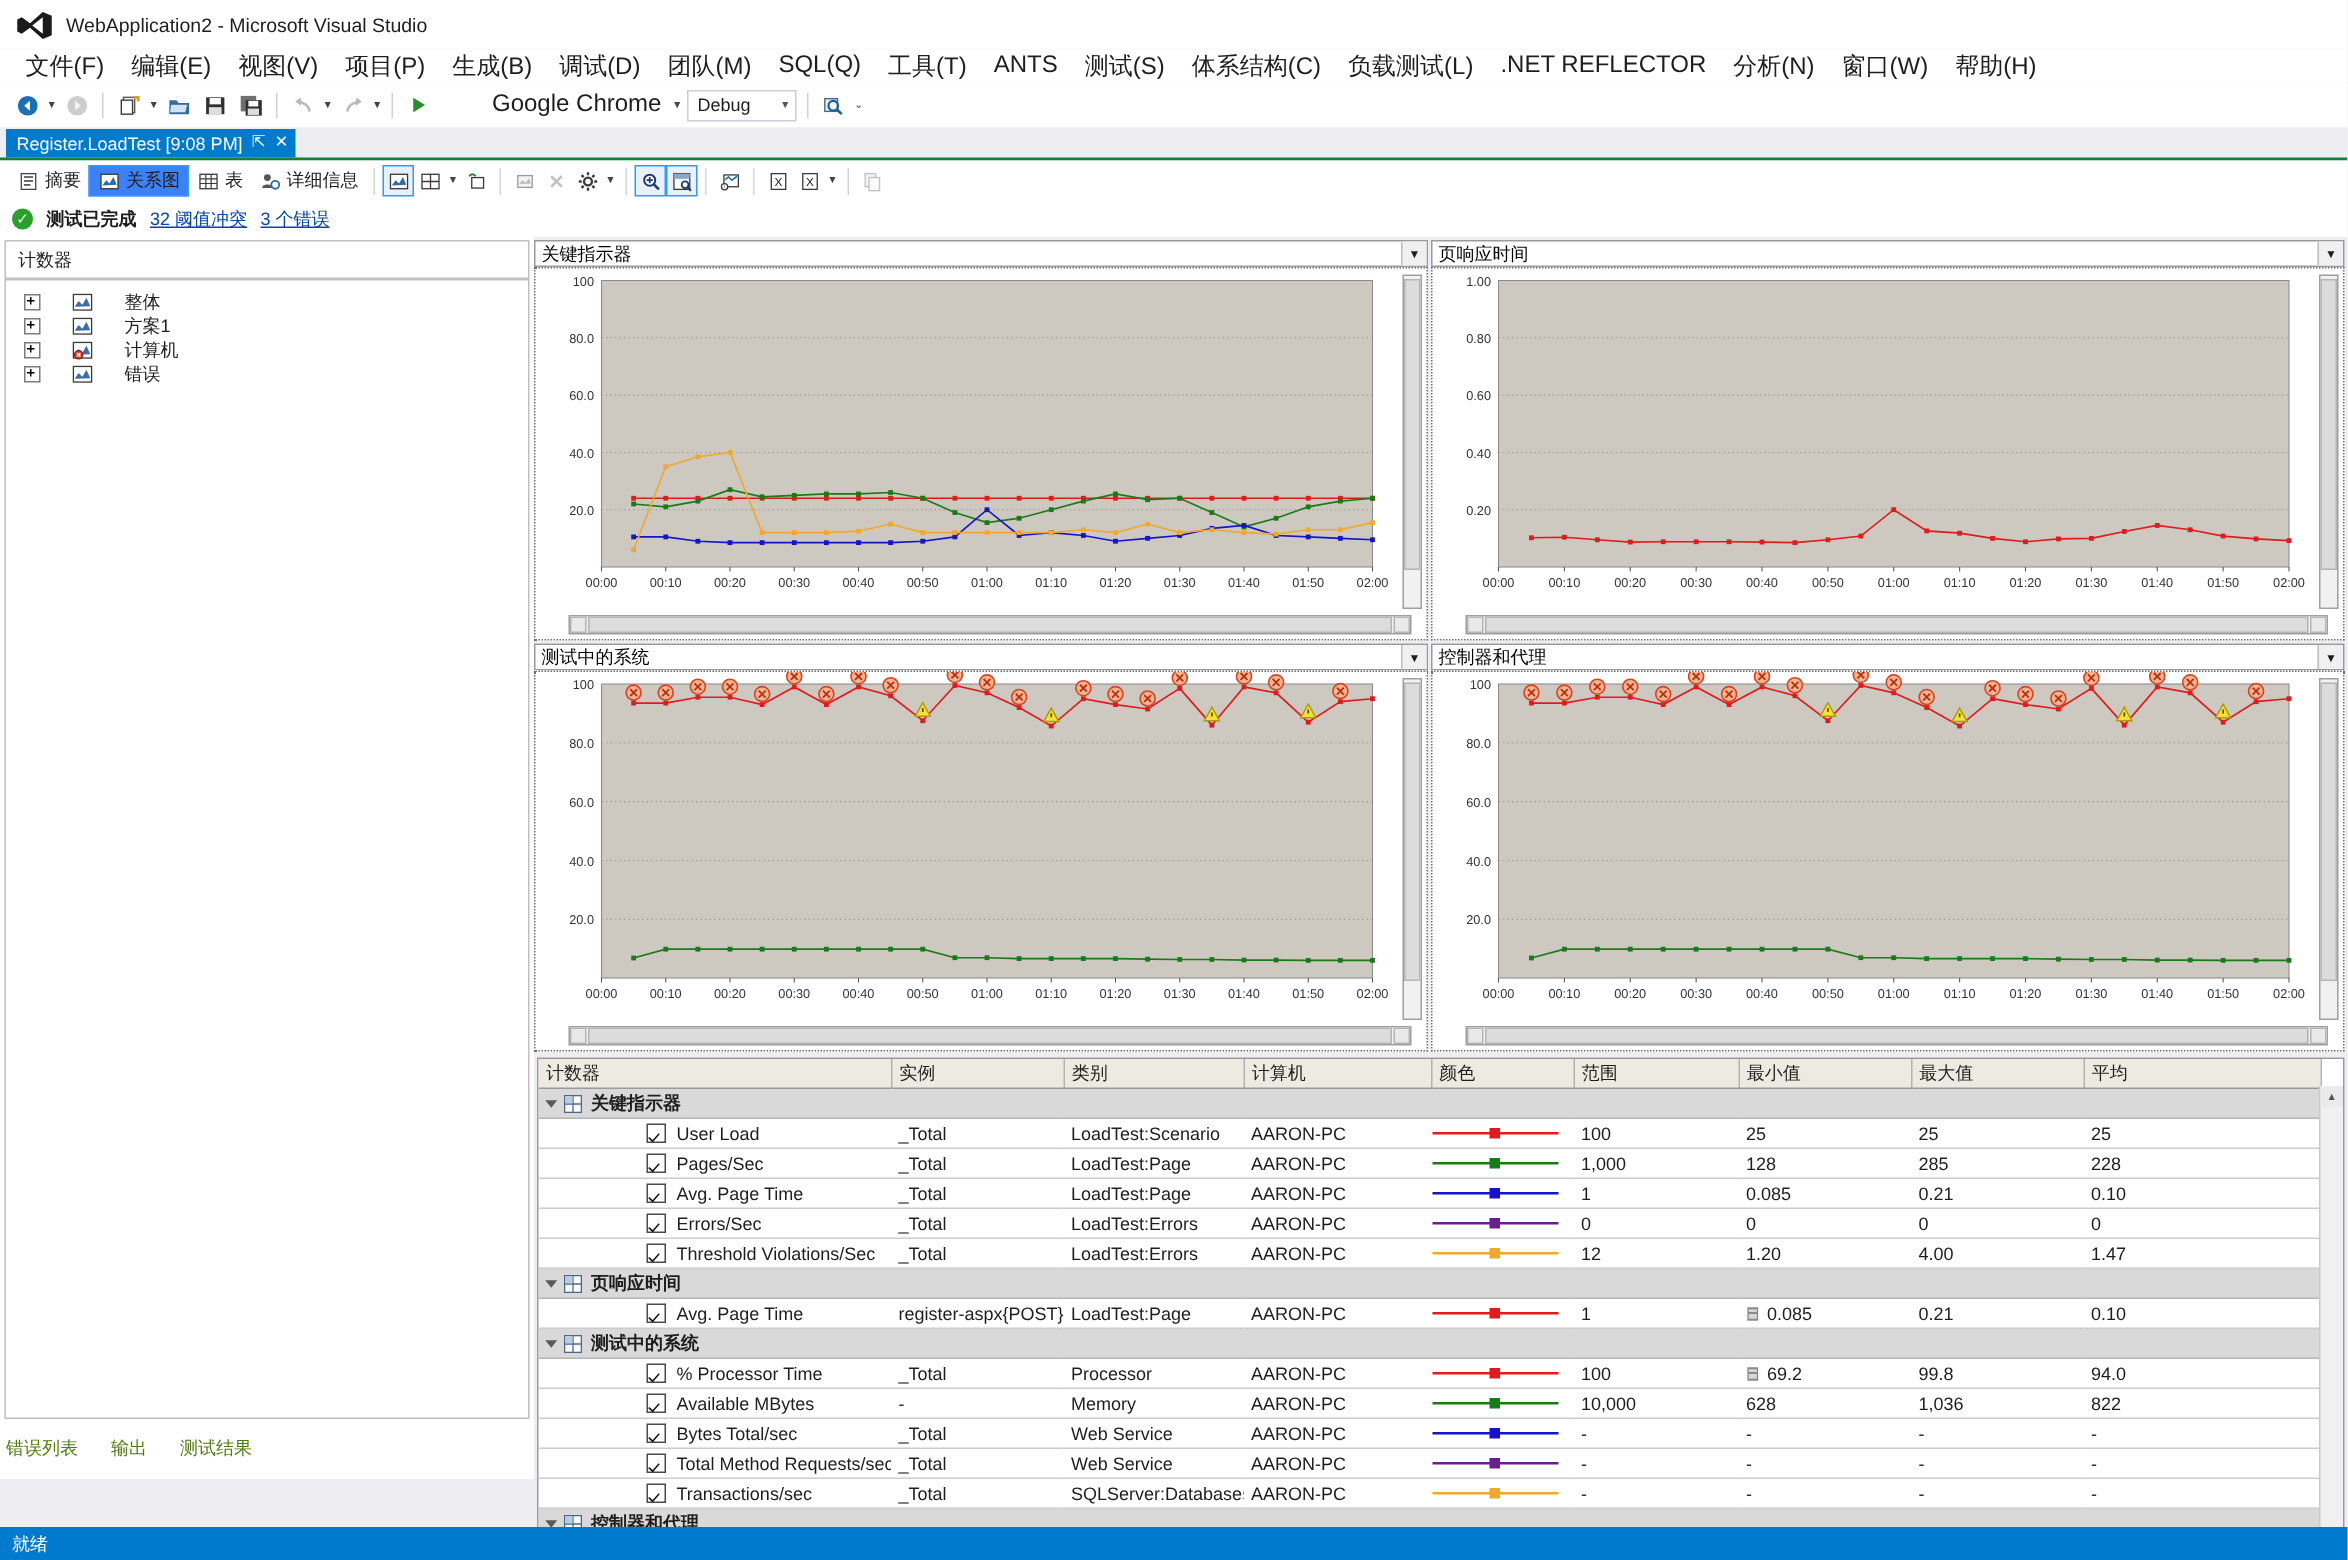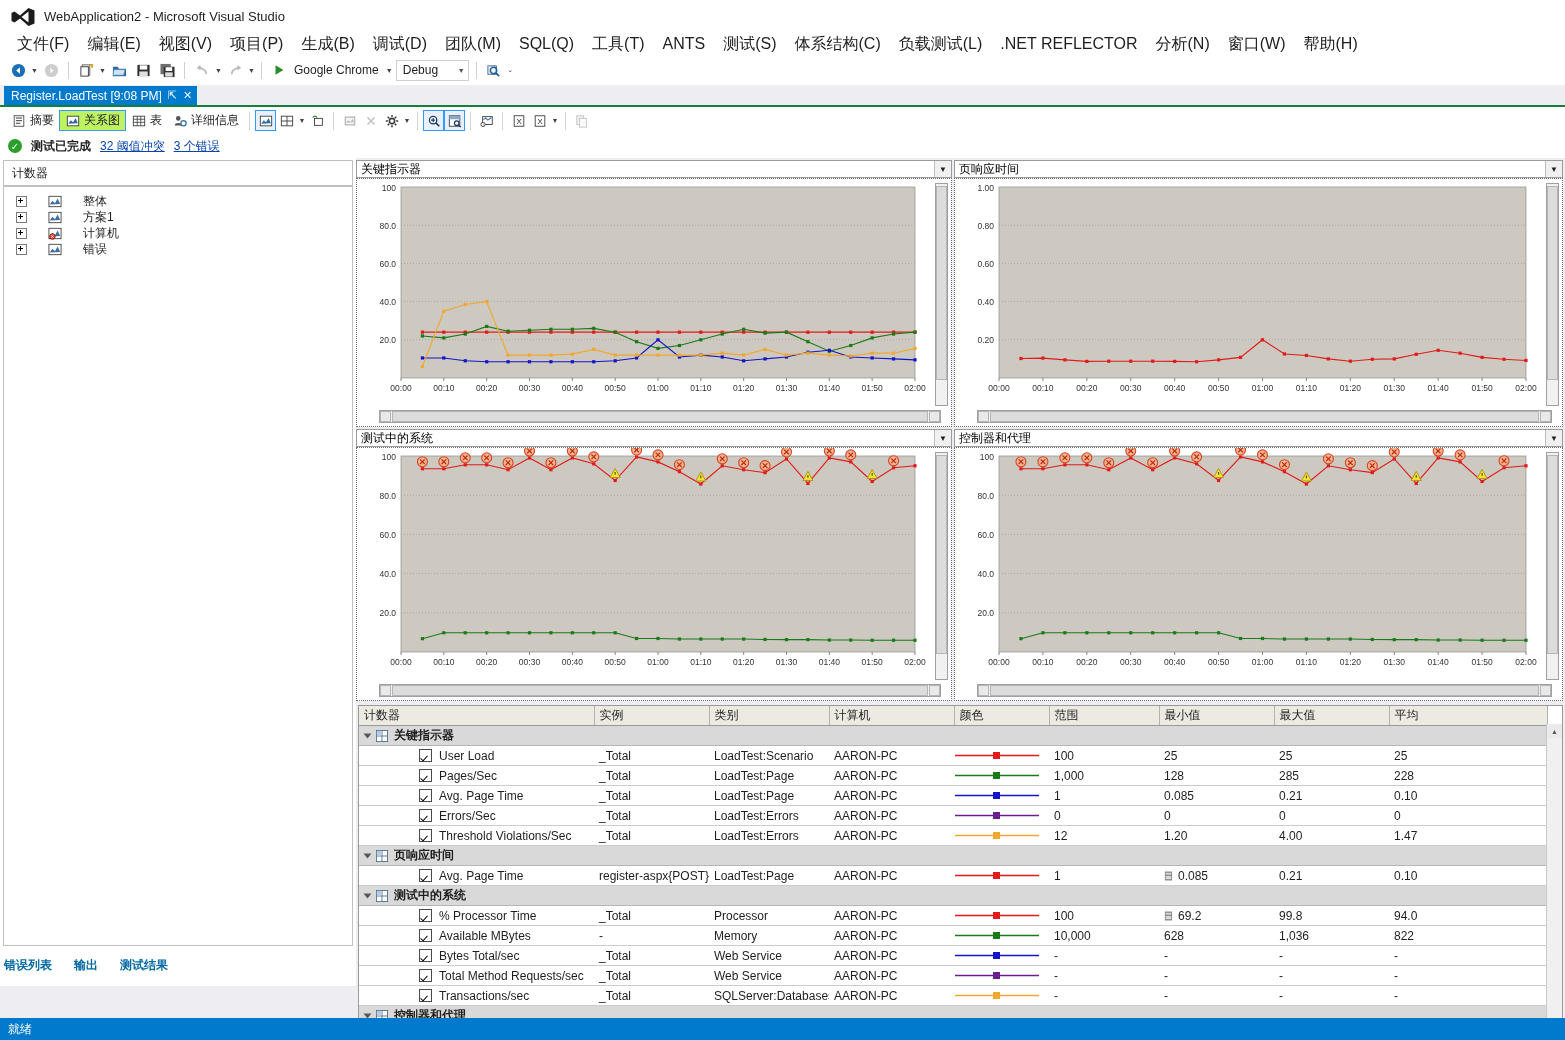--- a/index.html
+++ b/index.html
@@ -21,33 +21,33 @@
   .menu-item{padding:2px 9px;font-size:16px;color:#1e1e1e;white-space:nowrap;cursor:default;}
 
   
   .toolbar{height:30px;background:#ffffff;display:flex;align-items:center;padding-left:6px;border-bottom:none;}
   .tb-btn{width:22px;height:22px;display:flex;align-items:center;justify-content:center;margin:0 1px;}
   .tb-arrow{width:9px;height:22px;display:flex;align-items:center;justify-content:center;font-size:7px;color:#444;}
   .tb-sep{width:1px;height:17px;background:#d0d0d0;margin:0 5px;}
   .tb-combo{height:19px;border:1px solid #cccedb;background:#fff;display:flex;align-items:center;
             padding:0 3px 0 6px;margin:0 2px;font-size:12px;min-width:62px;justify-content:space-between;}
   .tb-combo .cb-arrow{font-size:7px;color:#555;padding-left:8px;}
-  .tb-text{font-size:12px;padding:0 6px 0 3px;}
+  .tb-text{font-size:16px;padding:0 6px 0 3px;margin-left:34px;}
 
   
   .tabstrip{height:20px;background:#eeeef2;display:flex;align-items:flex-end;padding-left:4px;
             border-bottom:2px solid #15803d;}
   .doctab{height:19px;background:#007acc;color:#ffffff;display:flex;align-items:center;
           padding:0 5px 0 7px;font-size:12px;gap:6px;}
   .doctab .pin,.doctab .x{font-size:11px;line-height:1;opacity:.95;}
 
   
   .viewbar{height:27px;background:#ffffff;display:flex;align-items:center;padding-left:6px;}
   .vb-item{display:flex;align-items:center;gap:4px;padding:2px 5px;height:21px;font-size:12px;box-sizing:border-box;}
-  .vb-item.sel{border:1px solid #3399ff;background:#bef264;}
+  .vb-item.sel{border:1px solid #3399ff;background:#3b82f6;}
   .vb-icon{width:15px;height:15px;display:inline-flex;align-items:center;justify-content:center;}
   .vb-btn{width:21px;height:21px;display:flex;align-items:center;justify-content:center;box-sizing:border-box;}
   .vb-btn.sel{border:1px solid #3399ff;background:#e8f1fb;}
   .vb-arrow{width:10px;height:21px;display:flex;align-items:center;justify-content:center;font-size:7px;color:#444;}
   .vb-sep{width:1px;height:18px;background:#d4d4d4;margin:0 5px;}
 
   
   .teststatus{height:24px;background:#ffffff;display:flex;align-items:center;padding-left:8px;gap:9px;font-size:12px;}
   .ok-circle{width:14px;height:14px;border-radius:50%;background:#2aa02a;color:#fff;font-size:10px;
              display:flex;align-items:center;justify-content:center;font-weight:bold;}
@@ -63,21 +63,21 @@
              display:flex;align-items:center;padding-left:8px;font-size:12px;}
   .lp-tree{position:absolute;left:3px;top:28px;right:3px;bottom:40px;border:1px solid #c0c0c0;background:#ffffff;
            padding-top:6px;}
   .tree-row{display:flex;align-items:center;height:16px;padding-left:12px;gap:21px;font-size:12px;}
   .expander{width:9px;height:9px;border:1px solid #7b7b7b;background:#fff;position:relative;flex:0 0 auto;}
   .expander::before{content:"";position:absolute;left:1px;top:3px;width:5px;height:1px;background:#000;}
   .expander::after{content:"";position:absolute;left:3px;top:1px;width:1px;height:5px;background:#000;}
   .tree-ico{width:14px;height:13px;flex:0 0 auto;}
 
   
-  .footer-tabs{position:absolute;left:4px;bottom:12px;display:flex;gap:22px;font-size:12px;color:#0369a1;font-weight:bold;}
+  .footer-tabs{position:absolute;left:4px;bottom:12px;display:flex;gap:22px;font-size:12px;color:#4d7c0f;}
 
   
   .charts{position:absolute;left:356px;top:0;width:1209px;height:545px;}
   .chartbox{position:absolute;background:#ffffff;}
   .cb-head{height:18px;border:1px solid #9a9a9a;background:#ffffff;display:flex;align-items:center;
            justify-content:space-between;padding-left:4px;box-sizing:border-box;}
   .cb-title{font-size:12px;color:#000;}
   .cb-drop{width:16px;height:16px;border-left:1px solid #bdbdbd;display:flex;align-items:center;
            justify-content:center;font-size:8px;background:#f0f0f0;}
   .cb-area{position:absolute;left:0;right:0;top:18px;bottom:0;border:1px dotted #6f6f6f;background:#ffffff;
@@ -95,21 +95,21 @@
   table.grid{border-collapse:collapse;width:1188px;table-layout:fixed;}
   table.grid th{height:17px;background:#eceae1;border-right:1px solid #b2b2b2;border-bottom:1px solid #9a9a9a;
                 font-weight:normal;font-size:12px;text-align:left;padding-left:5px;color:#1e1e1e;}
   table.grid td{height:17px;font-size:12px;padding-left:5px;border-bottom:1px solid #ccc;
                 white-space:nowrap;overflow:hidden;}
   tr.grouprow td{background:#d9d9d9;border-bottom:1px solid #b6b6b6;font-weight:bold;padding-left:0;}
   .grp-inner{display:flex;align-items:center;gap:6px;padding-left:6px;}
   .tri{width:0;height:0;border-left:5px solid #5a5a5a;border-top:4px solid transparent;
        border-bottom:4px solid transparent;transform:rotate(90deg);}
   .grpico{width:12px;height:12px;flex:0 0 auto;}
-  .cellchk{display:flex;align-items:center;gap:7px;padding-left:60px;}
+  .cellchk{display:flex;align-items:center;gap:7px;padding-left:35px;margin-left:37px;}
   .chk{width:11px;height:11px;border:1px solid #4a4a4a;background:#fff;position:relative;flex:0 0 auto;}
   .chk::after{content:"";position:absolute;left:2px;top:4px;width:3px;height:6px;border:solid #111;
               border-width:0 1.6px 1.6px 0;transform:rotate(42deg);}
   .colorcell{display:flex;align-items:center;}
   .vscroll-grid{position:absolute;right:0;top:18px;bottom:0;width:15px;background:#f0f0f0;border-left:1px solid #c9c9c9;}
   .vsg-arrow{height:14px;display:flex;align-items:center;justify-content:center;font-size:7px;color:#555;background:#eaeaea;}
   .warnico{display:inline-block;width:9px;height:10px;margin-right:5px;vertical-align:-1px;}
 
   
   .statusbar{position:absolute;left:0;bottom:0;width:1565px;height:22px;background:#007acc;color:#fff;

